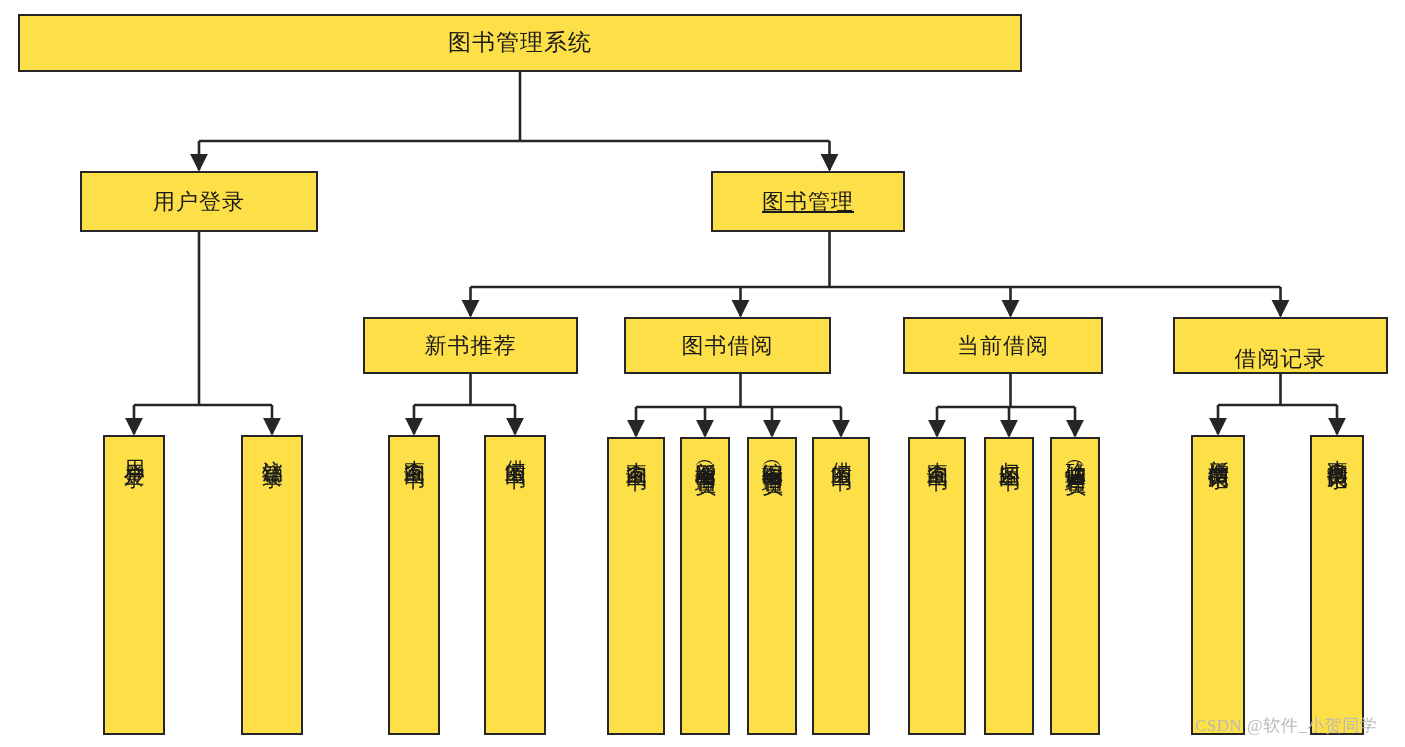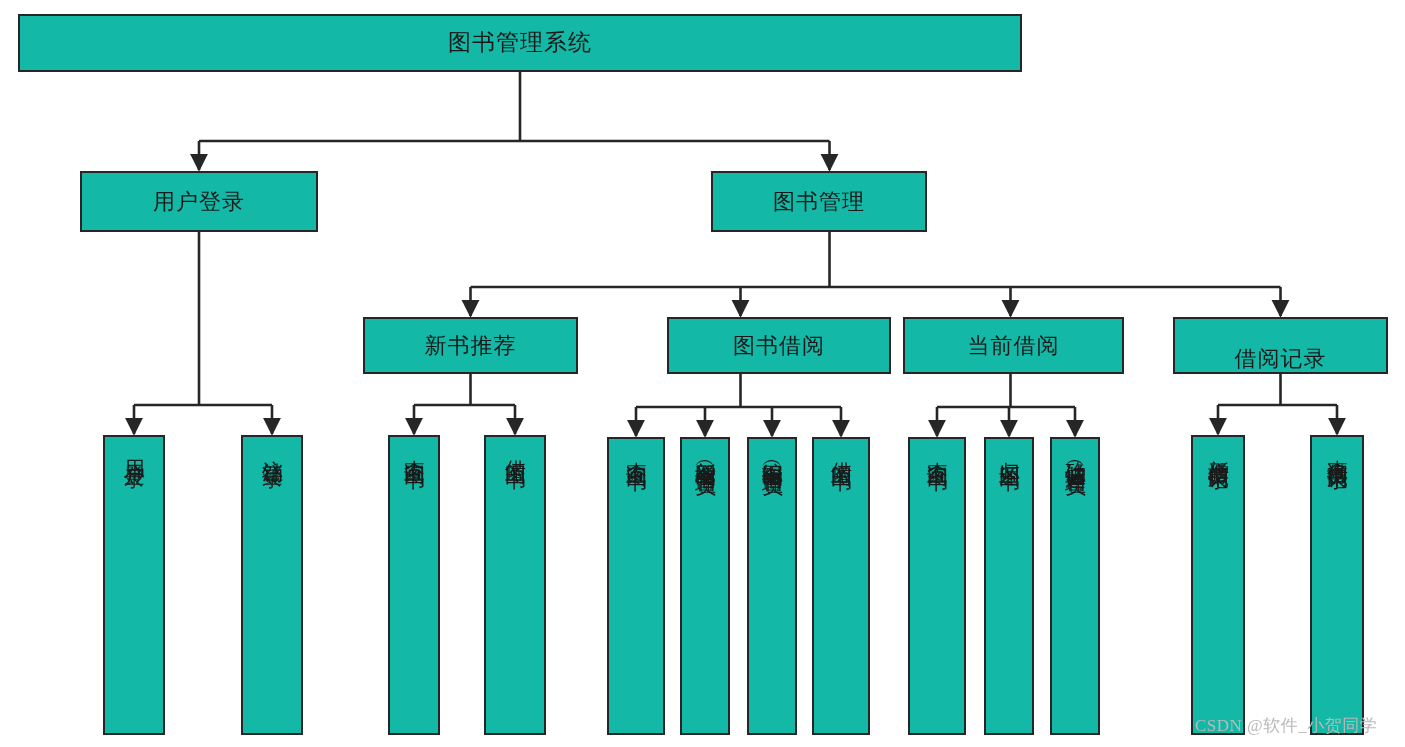--- a/index.html
+++ b/index.html
@@ -22,21 +22,21 @@
     position: absolute;
     left: 0;
     top: 0;
     width: 1405px;
     height: 747px;
     pointer-events: none;
   }
   .node {
     position: absolute;
     box-sizing: border-box;
-    background: #14b8a6;
+    background: #fde047;
     border: 2px solid #262626;
     display: flex;
     align-items: center;
     justify-content: center;
     color: #1a1a1a;
     z-index: 2;
   }
   .node .lbl {
     display: block;
     text-align: center;
@@ -127,30 +127,30 @@
       </g>
   </svg>
 
   <div id="node-layer">
       <div class="node horiz root tall" style="left: 18px; top: 14px; width: 1004px; height: 58px;">
         <span class="lbl">图书管理系统</span>
       </div>
       <div class="node horiz" style="left: 80px; top: 171px; width: 238px; height: 61px;">
         <span class="lbl">用户登录</span>
       </div>
-      <div class="node horiz" style="left: 711px; top: 171px; width: 216px; height: 61px;">
+      <div class="node horiz" style="left: 711px; top: 171px; width: 194px; height: 61px; text-decoration: underline;">
         <span class="lbl">图书管理</span>
       </div>
       <div class="node horiz" style="left: 363px; top: 317px; width: 215px; height: 57px; align-items: center;">
         <span class="lbl">新书推荐</span>
       </div>
-      <div class="node horiz" style="left: 667px; top: 317px; width: 224px; height: 57px;">
+      <div class="node horiz" style="left: 624px; top: 317px; width: 207px; height: 57px;">
         <span class="lbl">图书借阅</span>
       </div>
-      <div class="node horiz" style="left: 903px; top: 317px; width: 221px; height: 57px;">
+      <div class="node horiz" style="left: 903px; top: 317px; width: 200px; height: 57px;">
         <span class="lbl">当前借阅</span>
       </div>
       <div class="node horiz" style="left: 1173px; top: 317px; width: 215px; height: 57px; align-items: flex-end;">
         <span class="lbl">借阅记录</span>
       </div>
       <div class="node vert" style="left: 103px; top: 435px; width: 62px; height: 300px;">
         <span class="lbl">用户登录</span>
       </div>
       <div class="node vert" style="left: 241px; top: 435px; width: 62px; height: 300px;">
         <span class="lbl">注销登录</span>

